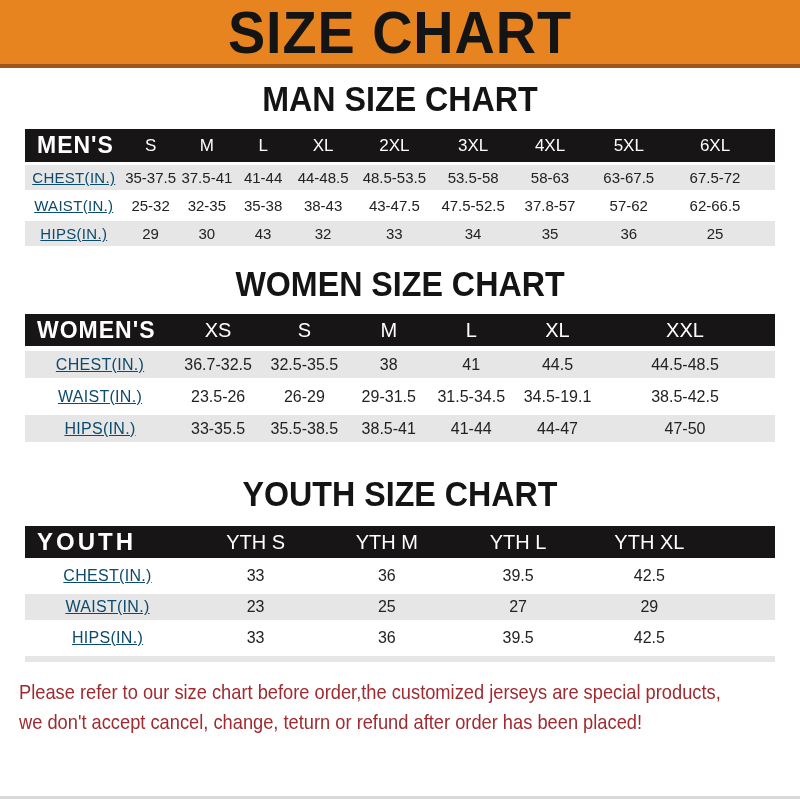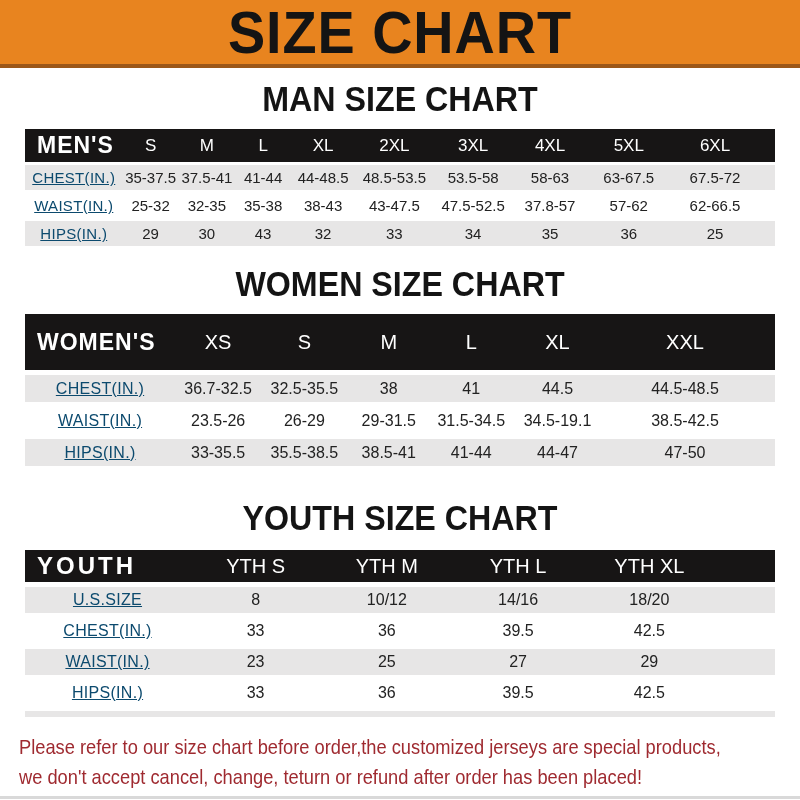--- a/index.html
+++ b/index.html
@@ -60,21 +60,21 @@
   }
   table.t1,table.t2{border-spacing:0 5px;}
   .size-table th{
     background:var(--bar);
     color:#ffffff;
     font-weight:400;
     text-align:center;
     overflow:hidden;
   }
   .t0 th{height:33px;font-size:17px;}
-  .t1 th{height:56px;font-size:20px;}
+  .t1 th{height:32px;font-size:20px;}
   .t2 th{height:32px;font-size:20px;}
   .size-table th.corner{
     font-size:23px;
     font-weight:700;
     text-align:left;
     padding-left:12px;
     letter-spacing:1px;
     white-space:nowrap;
   }
   .t2 th.corner{letter-spacing:3px;font-size:24px;}
@@ -289,28 +289,20 @@
         <tr>
           <th class="corner">YOUTH</th>
           <th>YTH S</th>
           <th>YTH M</th>
           <th>YTH L</th>
           <th>YTH XL</th>
           <th></th>
         </tr>
       </thead>
       <tbody>
-        <tr class="shade">
-          <td class="row-label">U.S.SIZE</td>
-          <td>8</td>
-          <td>10/12</td>
-          <td>14/16</td>
-          <td>18/20</td>
-          <td></td>
-        </tr>
         <tr class="">
           <td class="row-label">CHEST(IN.)</td>
           <td>33</td>
           <td>36</td>
           <td>39.5</td>
           <td>42.5</td>
           <td></td>
         </tr>
         <tr class="shade">
           <td class="row-label">WAIST(IN.)</td>

